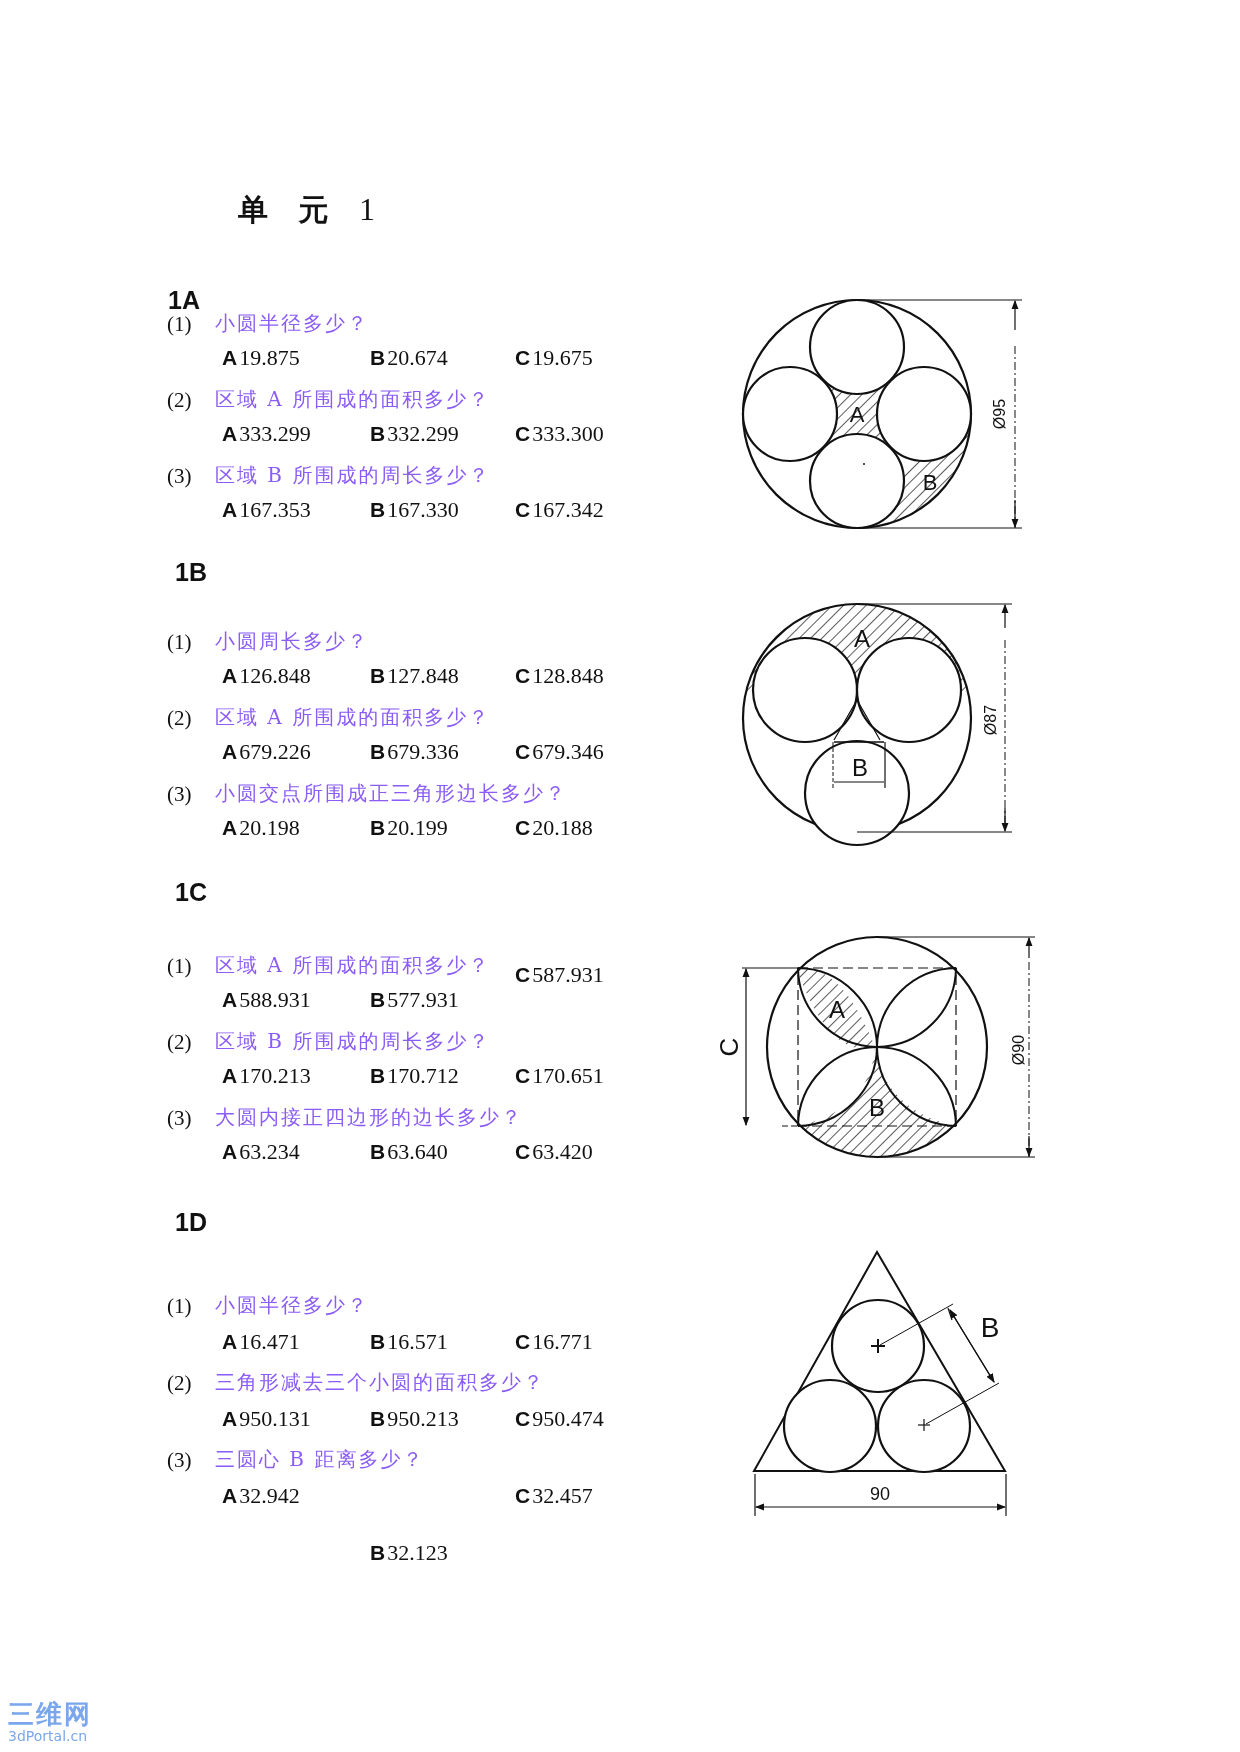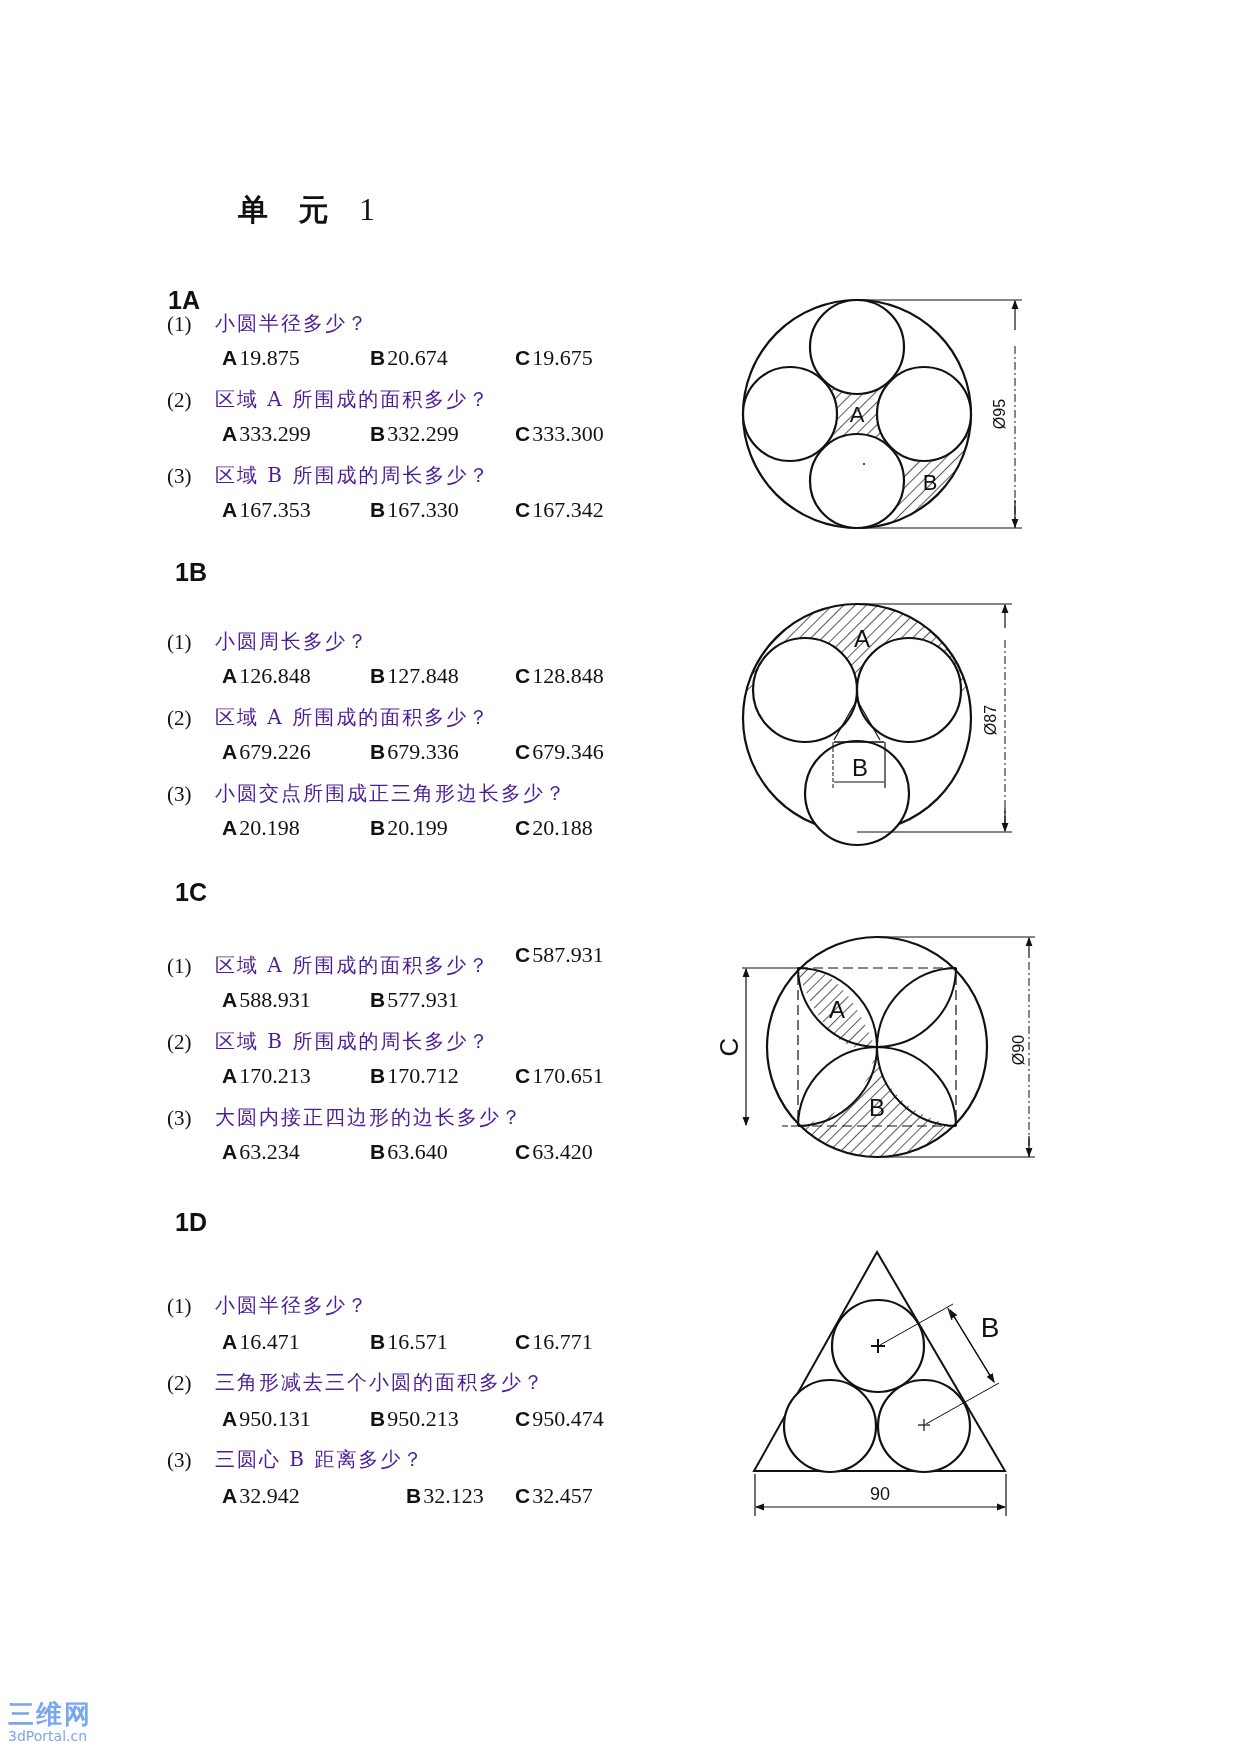--- a/index.html
+++ b/index.html
@@ -4,21 +4,21 @@
 <style>
   html, body { margin:0; padding:0; background:#ffffff; }
   body { width:1240px; height:1752px; position:relative; overflow:hidden;
          font-family:"DejaVu Serif", "Liberation Serif", serif; color:#111; }
   .abs { position:absolute; white-space:nowrap; }
   .unit-title { left:238px; top:190px; font-size:30px; font-weight:bold; letter-spacing:10px;
                 font-family:"DejaVu Serif", serif; }
   .unit-title .num { font-weight:normal; font-family:"Liberation Serif", serif; font-size:32px; }
   .sec-head { font-family:"Liberation Sans", sans-serif; font-weight:bold; font-size:25px; }
   .qnum { font-family:"Liberation Serif", serif; font-size:21px; }
-  .qtext { font-family:"DejaVu Serif", serif; font-size:20px; letter-spacing:2px; color:#4c1d95; }
+  .qtext { font-family:"DejaVu Serif", serif; font-size:20px; letter-spacing:2px; color:#8b5cf6; }
   .ans { font-family:"Liberation Serif", serif; font-size:22px; }
   .ans .letter { font-family:"Liberation Sans", sans-serif; font-weight:bold; font-size:21px; margin-right:2px; }
   svg.diag { position:absolute; left:0; top:0; }
   .watermark { left:8px; top:1700px; color:#7aa7ec; font-family:"DejaVu Sans", sans-serif; }
   .watermark .cn { font-size:26px; font-weight:bold; letter-spacing:2px; line-height:28px; display:block; }
   .watermark .en { font-size:14px; line-height:16px; display:block; }
 </style>
 </head>
 <body>
 
@@ -66,21 +66,21 @@
 <div class="abs ans" style="left:222px; top:815px;"><span class="letter">A</span><span>20.198</span></div>
 <div class="abs ans" style="left:370px; top:815px;"><span class="letter">B</span><span>20.199</span></div>
 <div class="abs ans" style="left:515px; top:815px;"><span class="letter">C</span><span>20.188</span></div>
 
 <div class="abs sec-head" style="left:175px; top:878px;">1C</div>
 
 <div class="abs qnum" style="left:167px; top:954px;">(1)</div>
 <div class="abs qtext" style="left:215px; top:952px;">区域 A 所围成的面积多少？</div>
 <div class="abs ans" style="left:222px; top:987px;"><span class="letter">A</span><span>588.931</span></div>
 <div class="abs ans" style="left:370px; top:987px;"><span class="letter">B</span><span>577.931</span></div>
-<div class="abs ans" style="left:515px; top:942px;text-align:center;"><span class="letter">C</span><span>587.931</span></div>
+<div class="abs ans" style="left:515px; top:962px;text-align:center;"><span class="letter">C</span><span>587.931</span></div>
 
 <div class="abs qnum" style="left:167px; top:1030px;">(2)</div>
 <div class="abs qtext" style="left:215px; top:1028px;">区域 B 所围成的周长多少？</div>
 <div class="abs ans" style="left:222px; top:1063px;"><span class="letter">A</span><span>170.213</span></div>
 <div class="abs ans" style="left:370px; top:1063px;"><span class="letter">B</span><span>170.712</span></div>
 <div class="abs ans" style="left:515px; top:1063px;"><span class="letter">C</span><span>170.651</span></div>
 
 <div class="abs qnum" style="left:167px; top:1106px;">(3)</div>
 <div class="abs qtext" style="left:215px; top:1104px;">大圆内接正四边形的边长多少？</div>
 <div class="abs ans" style="left:222px; top:1139px;"><span class="letter">A</span><span>63.234</span></div>
@@ -97,21 +97,21 @@
 
 <div class="abs qnum" style="left:167px; top:1371px;">(2)</div>
 <div class="abs qtext" style="left:215px; top:1369px;">三角形减去三个小圆的面积多少？</div>
 <div class="abs ans" style="left:222px; top:1406px;"><span class="letter">A</span><span>950.131</span></div>
 <div class="abs ans" style="left:370px; top:1406px;"><span class="letter">B</span><span>950.213</span></div>
 <div class="abs ans" style="left:515px; top:1406px;text-align:right;"><span class="letter">C</span><span>950.474</span></div>
 
 <div class="abs qnum" style="left:167px; top:1448px;">(3)</div>
 <div class="abs qtext" style="left:215px; top:1446px;">三圆心 B 距离多少？</div>
 <div class="abs ans" style="left:222px; top:1483px;"><span class="letter">A</span><span>32.942</span></div>
-<div class="abs ans" style="left:370px; top:1483px;margin-left:36px;"><span class="letter">B</span><span>32.123</span></div>
+<div class="abs ans" style="left:370px; top:1540px;"><span class="letter">B</span><span>32.123</span></div>
 <div class="abs ans" style="left:515px; top:1483px;"><span class="letter">C</span><span>32.457</span></div>
 
 <svg class="diag" width="1240" height="1752" viewBox="0 0 1240 1752">
   <defs>
     <pattern id="hatch" patternUnits="userSpaceOnUse" width="8" height="8" patternTransform="rotate(45)">
       <line x1="0" y1="0" x2="0" y2="8" stroke="#111" stroke-width="1.4"></line>
     </pattern>
     <marker id="arr" markerWidth="8" markerHeight="8" refX="7" refY="4" orient="auto">
       <path d="M0,1 L8,4 L0,7 z" fill="#111"></path>
     </marker>

